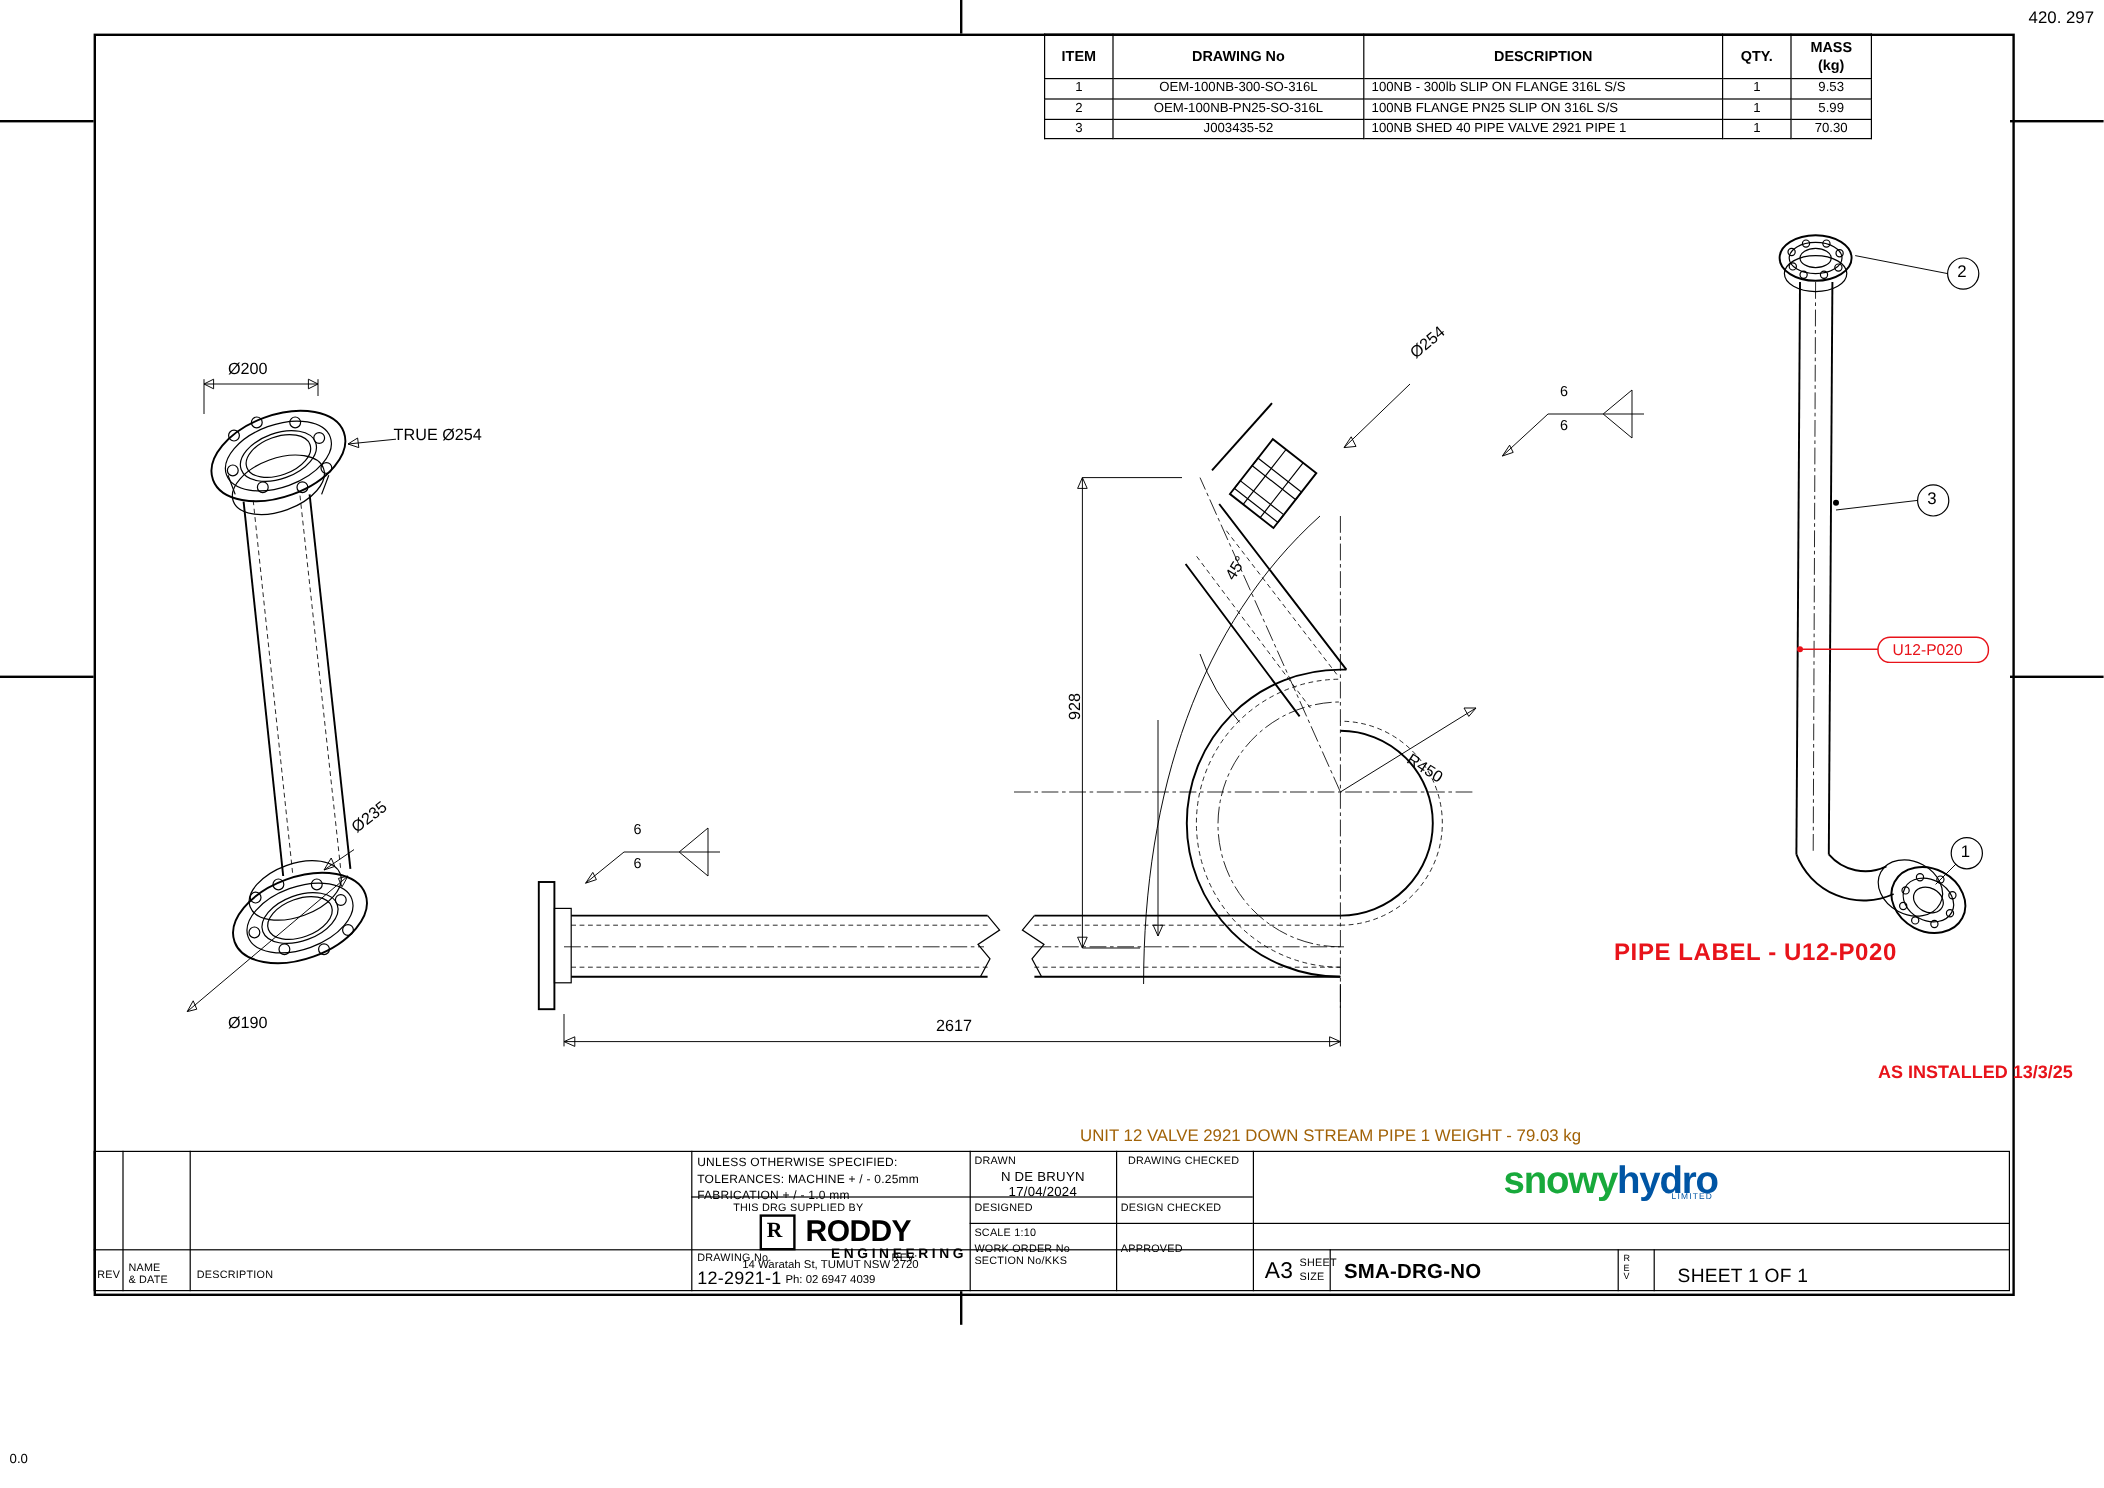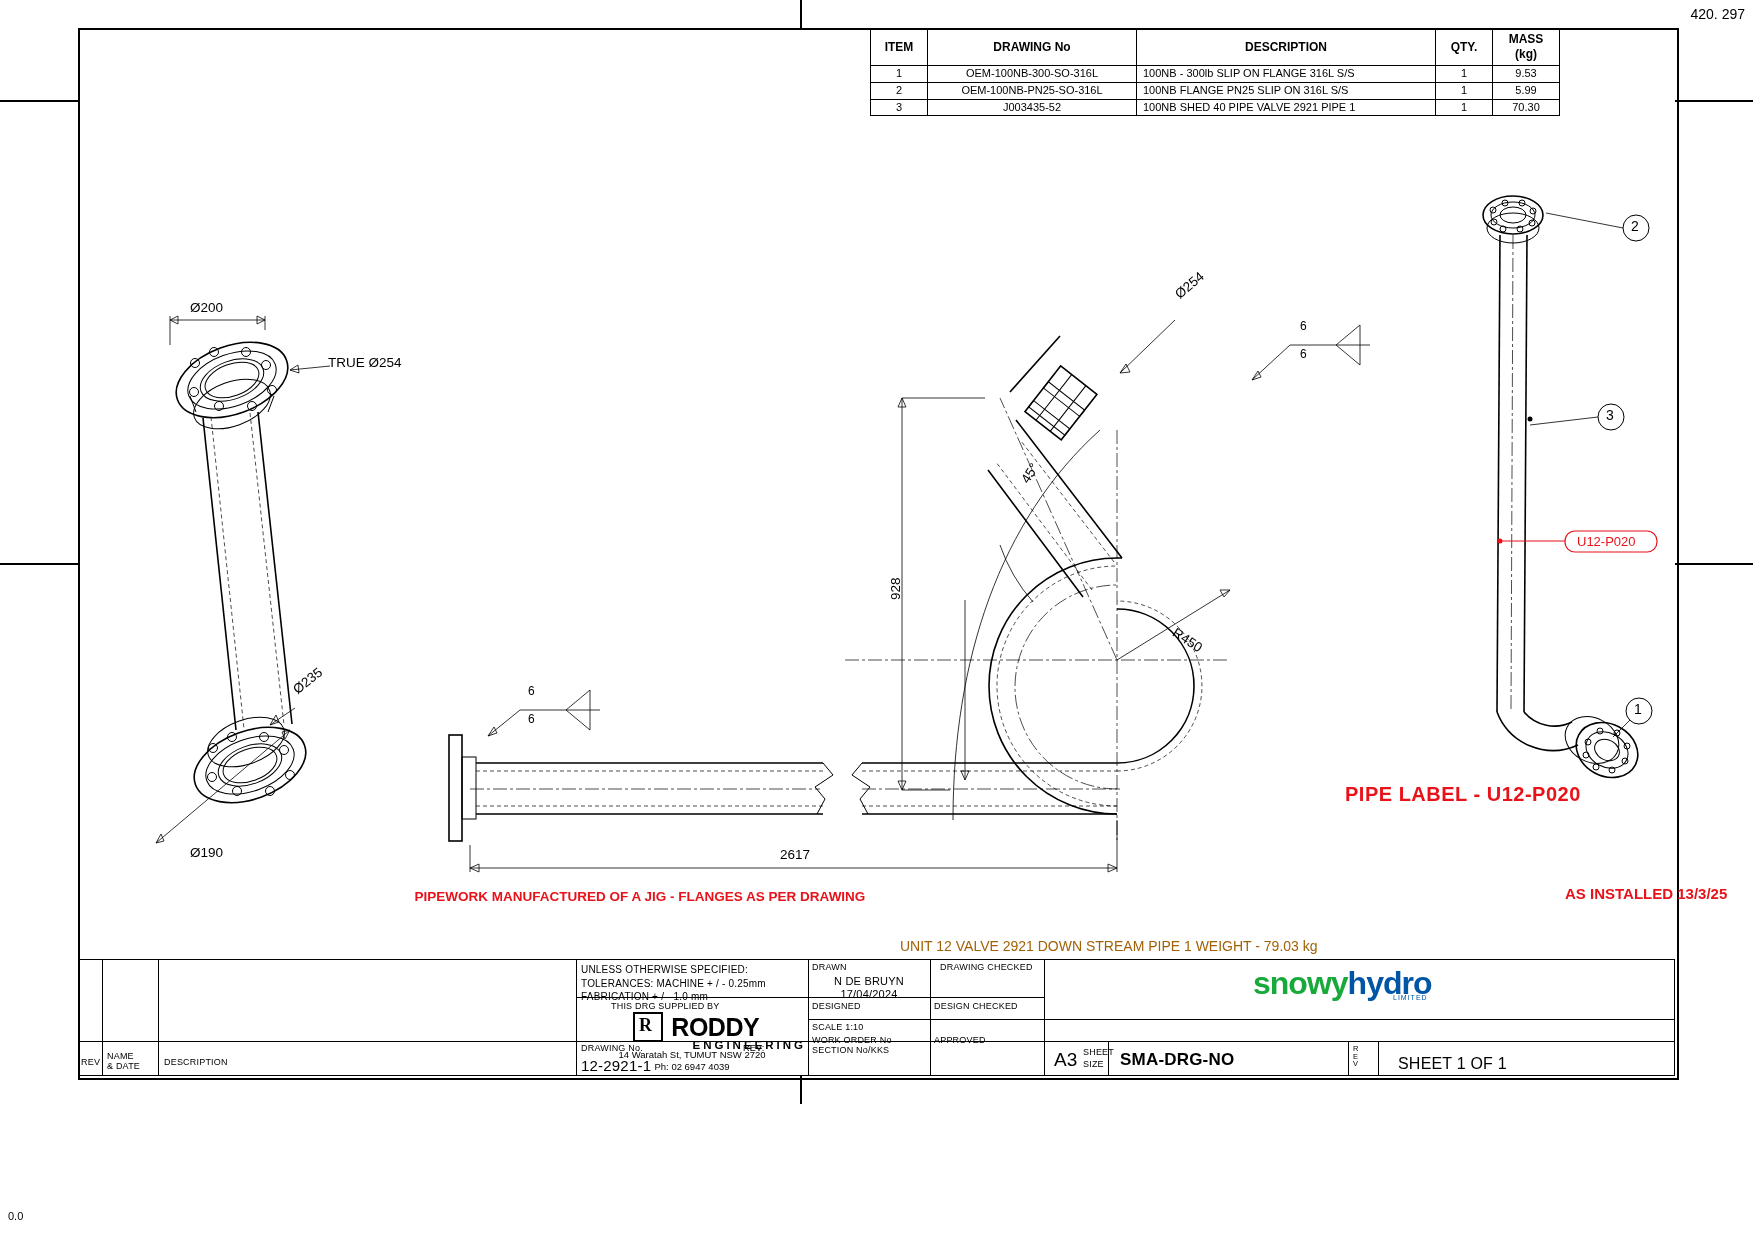--- a/index.html
+++ b/index.html
@@ -293,21 +293,20 @@
   <div class="dimtxt" style="left:1631px;top:218px;font-size:14px;">2</div>
   <div class="dimtxt" style="left:1606px;top:407px;font-size:14px;">3</div>
   <div class="dimtxt" style="left:1634px;top:701px;font-size:14px;">1</div>
 
   <div class="abs red" style="left:1577px;top:534px;font-size:13px;">U12-P020</div>
 
   <div class="abs red bold" style="left:1345px;top:783px;font-size:20px;letter-spacing:.5px;">PIPE LABEL - U12-P020</div>
   <div class="abs red bold" style="left:1565px;top:885px;font-size:15px;">AS INSTALLED 13/3/25</div>
 
   <div class="abs red bold ctr" style="left:370px;top:887px;width:540px;font-size:13.5px;line-height:1.45;">
-    <div>PIPEWORK MANUFACTURED OF A JIG - FLANGES AS PER DRAWING</div>
   </div>
 
   <div class="abs" style="left:900px;top:938px;font-size:14px;color:#a16207;">UNIT 12 VALVE 2921 DOWN STREAM PIPE 1 WEIGHT -   79.03 kg</div>
 
   <div id="titleblock">
 
     <div style="position:absolute;left:0;top:0;width:1597px;height:117px;border:1.5px solid #000;box-sizing:border-box;"></div>
 
     <div style="position:absolute;left:24px;top:0;width:1px;height:117px;background:#000;"></div>
     <div style="position:absolute;left:80px;top:0;width:1px;height:117px;background:#000;"></div>

